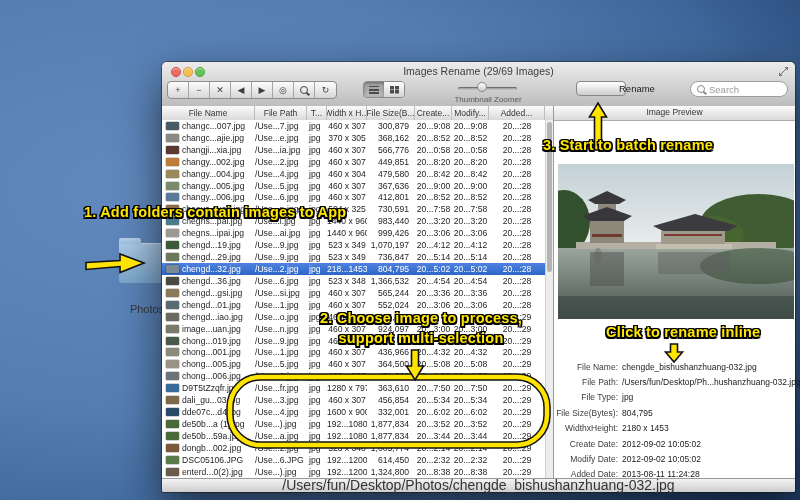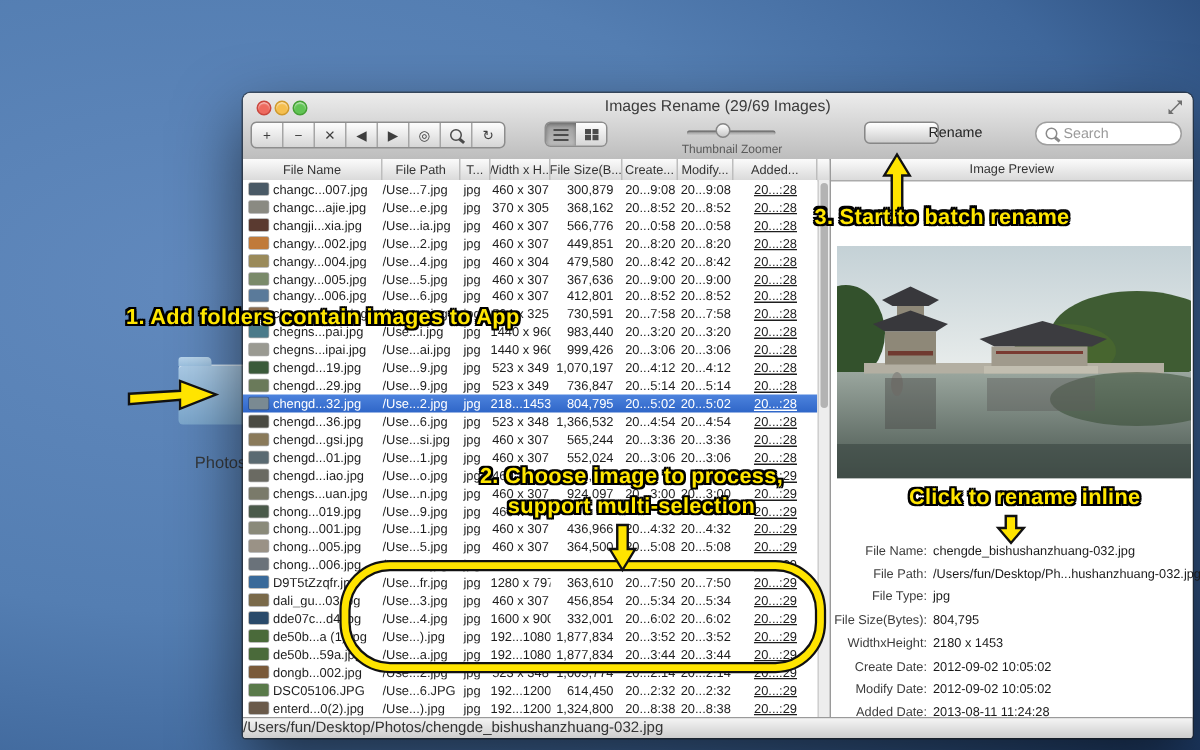--- a/index.html
+++ b/index.html
@@ -63,36 +63,36 @@
   .hc{display:flex;align-items:center;justify-content:center;border-right:1px solid #bdbdbd;box-sizing:border-box;overflow:hidden;white-space:nowrap;}
   .w-name{width:93px;} .w-path{width:52px;} .w-type{width:20px;} .w-dim{width:40px;}
   .w-size{width:48px;} .w-create{width:37px;} .w-modify{width:37px;} .w-added{width:56px;}
   .tbody{position:absolute;left:0;top:58px;width:383px;height:358px;background:#fff;overflow:hidden;}
   .trow{height:11.933px;display:flex;align-items:center;font-size:8.6px;color:#1e1e1e;white-space:nowrap;}
   .trow.sel{background:linear-gradient(#4d83dd,#2f66c8);color:#fff;}
   .cthumb{width:13px;height:8px;margin:0 3px 0 4px;border-radius:1px;flex:none;box-shadow:0 0 0 .5px rgba(0,0,0,.35);}
   .cell{overflow:hidden;box-sizing:border-box;flex:none;}
   .cname{width:73px;} .cpath{width:52px;} .ctype{width:20px;padding-left:2px;}
   .cdim{width:40px;text-align:center;} .csize{width:48px;text-align:right;padding-right:6px;}
-  .ccreate{width:37px;text-align:center;} .cmodify{width:37px;text-align:center;} .cadded{width:56px;text-align:center;text-decoration:underline;}
+  .ccreate{width:37px;text-align:center;} .cmodify{width:37px;text-align:center;} .cadded{width:56px;text-align:center;}
   .vscroll{position:absolute;left:383px;top:58px;width:8px;height:358px;background:#ededed;border-left:1px solid #cfcfcf;box-sizing:border-box;}
   .vthumb{position:absolute;left:1px;top:2px;width:5px;height:150px;border-radius:3px;background:#b3b3b3;}
   
   .rpanel{position:absolute;left:391px;top:44px;width:242px;height:372px;background:#fff;border-left:1px solid #9a9a9a;box-sizing:border-box;}
   .rheader{height:14px;background:linear-gradient(#fbfbfb,#dadada);border-bottom:1px solid #ababab;
     font-size:8.5px;color:#333;text-align:center;line-height:13px;}
   .pimg{position:absolute;left:4px;top:58px;width:236px;height:155px;}
   .fields{position:absolute;left:0;top:253px;width:242px;}
   .frow{height:15.4px;display:flex;align-items:center;font-size:8.5px;white-space:nowrap;}
   .flabel{width:64px;text-align:right;color:#3c3c3c;flex:none;}
   .fvalue{margin-left:4px;color:#1a1a1a;}
   
   .statusbar{position:absolute;left:0;bottom:0;width:100%;height:14px;border-radius:0 0 2px 2px;
     background:linear-gradient(#f4f4f4,#cdcdcd);border-top:1px solid #9a9a9a;box-sizing:border-box;
-    font-size:10px;color:#333;text-align:left;line-height:13px;}
+    font-size:14px;color:#333;text-align:center;line-height:13px;}
 </style>
 </head>
 <body>
 
 <div id="stage">
 
 
   <div class="folder"></div>
   <div class="folder-label">Photos</div>
 
@@ -336,21 +336,21 @@
           <span class="cell cpath">/Use...o.jpg</span>
           <span class="cell ctype">jpg</span>
           <span class="cell cdim">460 x 307</span>
           <span class="cell csize">565,279</span>
           <span class="cell ccreate"></span>
           <span class="cell cmodify"></span>
           <span class="cell cadded">20...:29</span>
         </div>
         <div class="trow">
           <span class="cthumb" style="background: rgb(122, 122, 106);"></span>
-          <span class="cell cname">chengs...uan.jpg</span>
+          <span class="cell cname">image...uan.jpg</span>
           <span class="cell cpath">/Use...n.jpg</span>
           <span class="cell ctype">jpg</span>
           <span class="cell cdim">460 x 307</span>
           <span class="cell csize">924,097</span>
           <span class="cell ccreate">20...3:00</span>
           <span class="cell cmodify">20...3:00</span>
           <span class="cell cadded">20...:29</span>
         </div>
         <div class="trow">
           <span class="cthumb" style="background: rgb(74, 90, 74);"></span>

